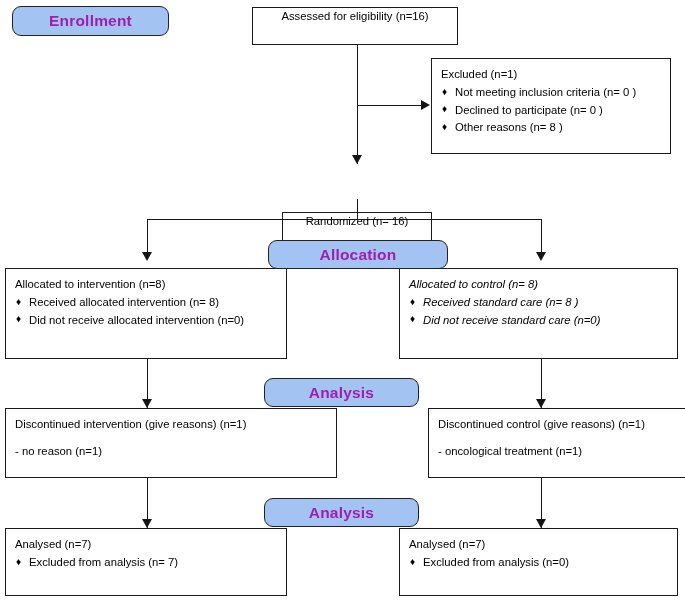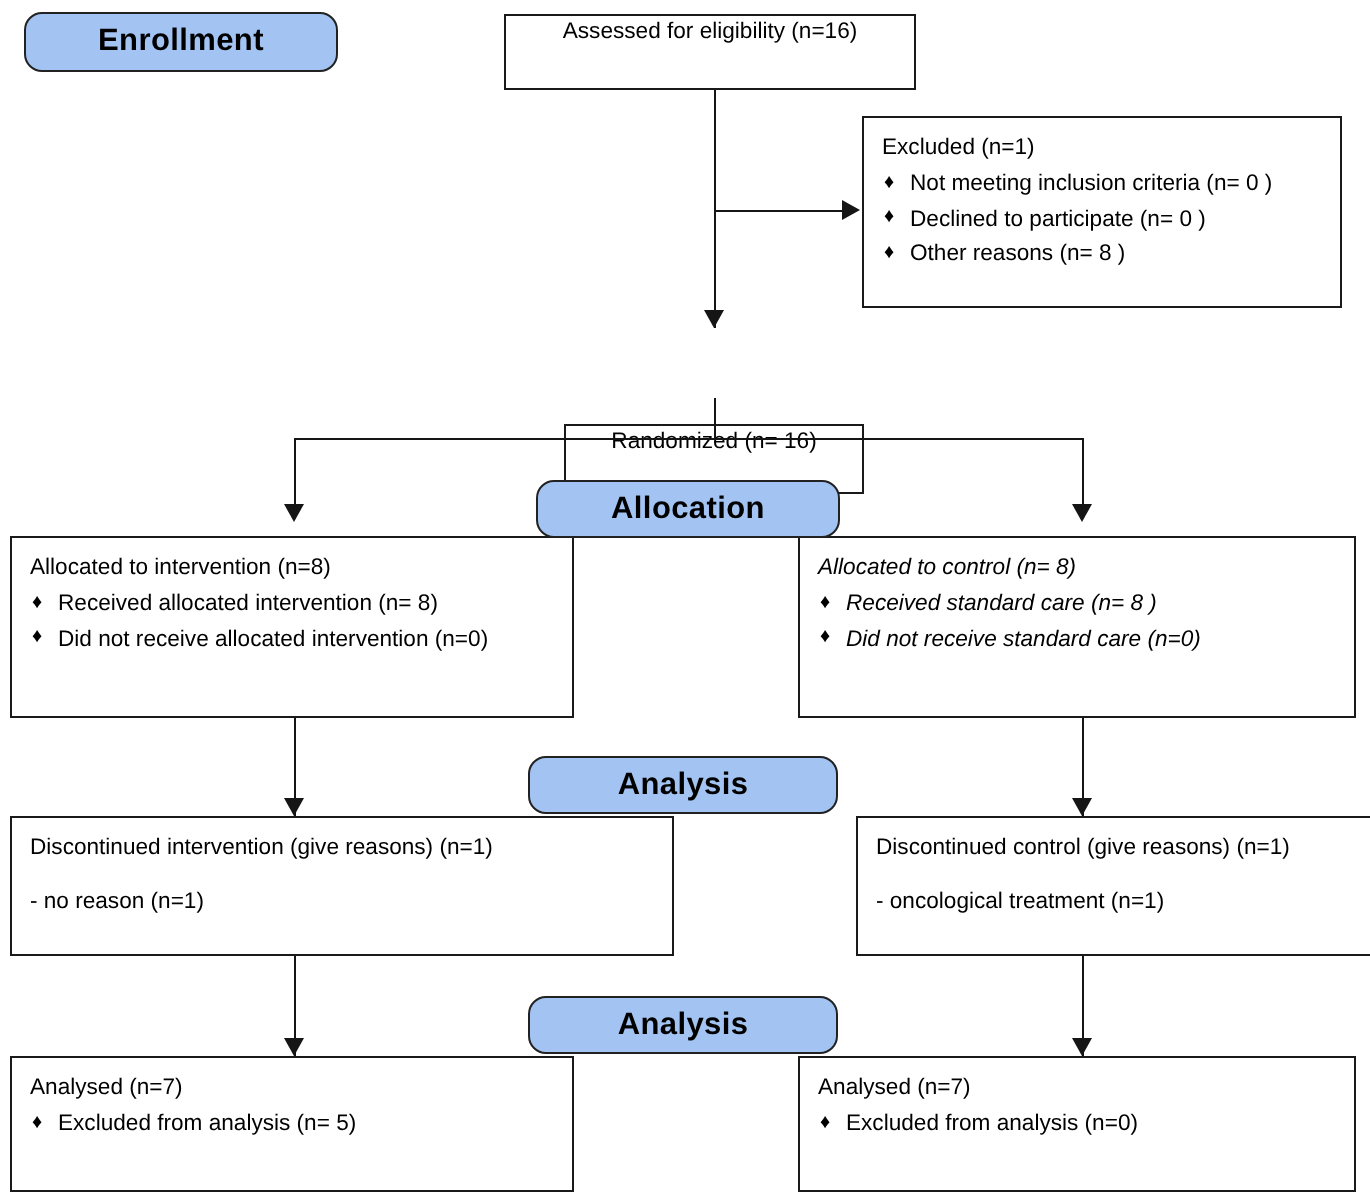--- a/index.html
+++ b/index.html
@@ -71,21 +71,21 @@
     white-space: nowrap;
   }
 
   
   .badge {
     position: absolute;
     box-sizing: border-box;
     border: 1.4px solid #222222;
     border-radius: 9px;
     background: #a3c4f3;
-    color: #000000;
+    color: #a21caf;
     font-weight: bold;
     font-size: 15.5px;
     display: flex;
     align-items: center;
     justify-content: center;
     letter-spacing: 0.2px;
     z-index: 5;
   }
 
   
@@ -158,21 +158,21 @@
     </div>
   </div>
 
   <div class="vline" style="left:357px; top:199px; height:20px;"></div>
   <div class="hline" style="left:147px; top:219px; width:394px;"></div>
   <div class="vline" style="left:147px; top:219px; height:40px;"></div>
   <div class="arrow-down" style="left:142px; top:252px;"></div>
   <div class="vline" style="left:541px; top:219px; height:40px;"></div>
   <div class="arrow-down" style="left:536px; top:252px;"></div>
 
-  <div class="badge" style="left:268px; top:240px; width:152px; height:29px;align-items:center;">
+  <div class="badge" style="left:268px; top:240px; width:180px; height:29px;align-items:center;">
     <span>Allocation</span>
   </div>
 
   <div class="box" style="left:5px; top:268px; width:282px; height:91px;">
     <div class="box-inner">
       <span class="line-title">Allocated to intervention (n=8)</span>
       <ul class="bullets">
         <li><span class="bullet">♦</span><span>Received allocated intervention (n=  8)</span></li>
         <li><span class="bullet">♦</span><span>Did not receive allocated intervention (n=0)</span></li>
       </ul>
@@ -218,21 +218,21 @@
   <div class="arrow-down" style="left:536px; top:519px;"></div>
 
   <div class="badge" style="left:264px; top:498px; width:155px; height:29px;">
     <span>Analysis</span>
   </div>
 
   <div class="box" style="left:5px; top:528px; width:282px; height:68px;">
     <div class="box-inner">
       <span class="line-title">Analysed (n=7)</span>
       <ul class="bullets">
-        <li><span class="bullet">♦</span><span>Excluded from analysis (n= 5)</span></li>
+        <li><span class="bullet">♦</span><span>Excluded from analysis (n= 7)</span></li>
       </ul>
     </div>
   </div>
 
   <div class="box" style="left:399px; top:528px; width:279px; height:68px;">
     <div class="box-inner">
       <span class="line-title">Analysed (n=7)</span>
       <ul class="bullets">
         <li><span class="bullet">♦</span><span>Excluded from analysis (n=0)</span></li>
       </ul>

